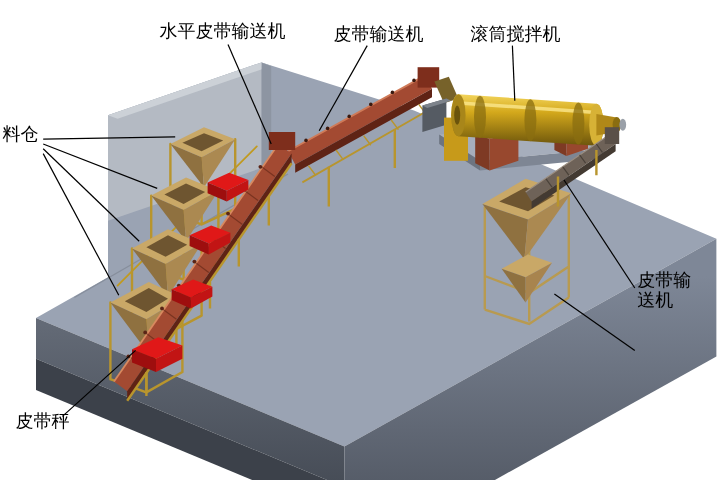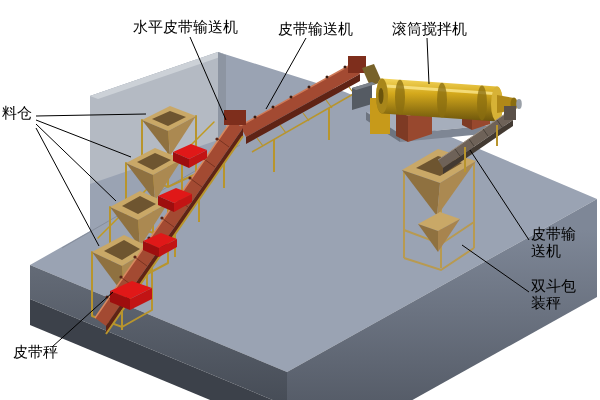--- a/index.html
+++ b/index.html
@@ -205,16 +205,15 @@
     <line x1="529" y1="292" x2="462" y2="245"></line>
     <line x1="52" y1="347" x2="113" y2="292"></line>
   </g>
 </svg>
 
 <div class="lbl" style="left:133px;top:19px">水平皮带输送机</div>
 <div class="lbl" style="left:278px;top:21px">皮带输送机</div>
 <div class="lbl" style="left:392px;top:21px">滚筒搅拌机</div>
 <div class="lbl" style="left:2px;top:105px">料仓</div>
 <div class="lbl wrap" style="left:531px;top:226px">皮带输送机</div>
-<div class="lbl wrap" style="left:531px;top:278px">双斗包装秤</div>
 <div class="lbl" style="left:13px;top:344px">皮带秤</div>
 
 </div>
 
 </body></html>

